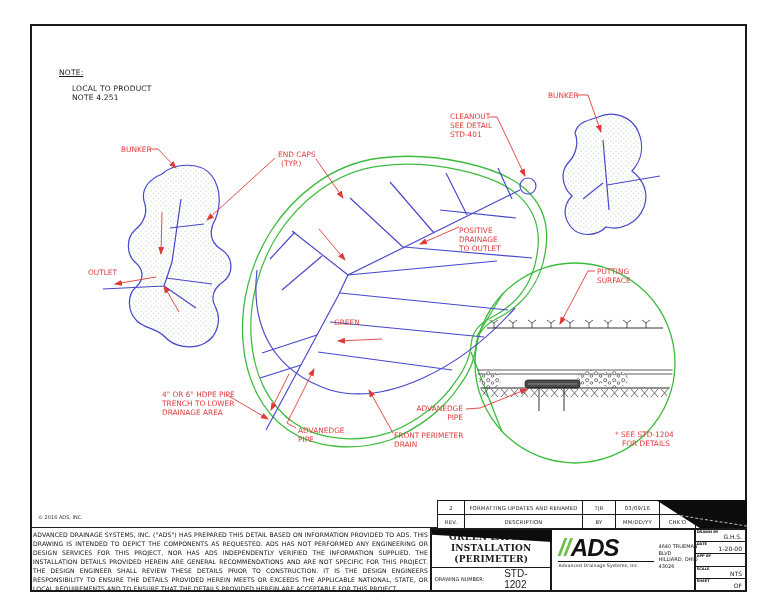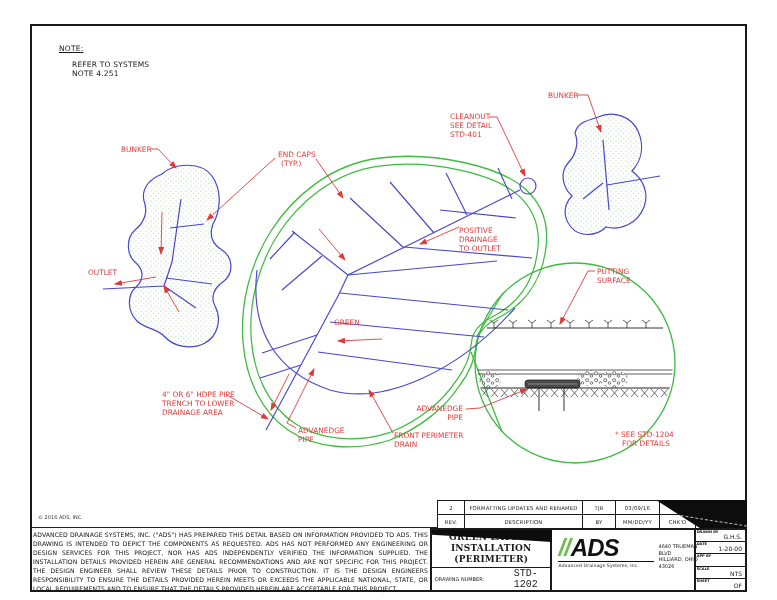--- a/index.html
+++ b/index.html
@@ -4,21 +4,21 @@
 <style>
   html,body{margin:0;padding:0;background:#fff;width:777px;height:600px;overflow:hidden;
     font-family:"DejaVu Sans",sans-serif;color:#1a1a1a;}
   .sheet{position:absolute;left:0;top:0;width:777px;height:600px;background:#fff;}
   .border{position:absolute;left:30px;top:24px;width:717px;height:568px;
     border:2px solid #1a1a1a;box-sizing:border-box;}
   svg.cad{position:absolute;left:0;top:0;width:777px;height:600px;}
   svg .rl{font:7.4px "DejaVu Sans",sans-serif;fill:#e13a3a;}
   svg .rl.end{text-anchor:end;}
   
-  .note{position:absolute;left:59px;top:44px;font-size:7.5px;line-height:9px;letter-spacing:.2px;}
+  .note{position:absolute;left:59px;top:68px;font-size:7.5px;line-height:9px;letter-spacing:.2px;}
   .note .nh{text-decoration:underline;margin-bottom:7px;}
   .note .nl{margin-left:13px;}
   
   .copyright{position:absolute;left:38px;top:514px;font-size:5px;color:#333;}
   .strip-line{position:absolute;left:32px;top:527px;width:405px;border-top:1px solid #222;}
   .disclaimer{position:absolute;left:33px;top:530px;width:395px;font-size:6.1px;line-height:9px;
     text-align:justify;letter-spacing:.1px;color:#111;}
   
   .revtable{position:absolute;left:437px;top:500px;border-collapse:collapse;}
   .revtable td{border:1px solid #1a1a1a;height:13px;padding:0;text-align:center;
@@ -33,21 +33,21 @@
     border:2px solid #1a1a1a;display:flex;background:#fff;}
   .tb-left{position:relative;width:122px;box-sizing:border-box;border-right:2px solid #1a1a1a;
     display:flex;flex-direction:column;}
   .title-wedge{position:absolute;left:0;top:0;width:120px;height:12px;background:#0d0d0d;
     clip-path:polygon(0 0,100% 0,100% 100%,0 40%);}
   .tb-title{height:42px;display:flex;flex-direction:column;align-items:center;justify-content:flex-end;
     font-family:"DejaVu Serif",serif;font-weight:bold;font-size:9px;line-height:11px;text-align:center;
     letter-spacing:.2px;padding-bottom:2px;}
   .tb-number{flex:1;border-top:1.5px solid #1a1a1a;display:flex;align-items:center;padding:0 3px;}
   .tb-number .lbl{font-size:5px;color:#222;}
-  .tb-number .num{flex:1;text-align:center;font-family:Liberation Mono, monospace;font-size:10px;margin-left:20px;}
+  .tb-number .num{flex:1;text-align:left;font-family:Liberation Sans, sans-serif;font-size:10px;margin-left:20px;}
   .tb-mid{position:relative;width:145px;box-sizing:border-box;border-right:2px solid #1a1a1a;}
   .logo{position:absolute;left:6px;top:6px;width:100px;text-align:left;}
   .logo .row{font-style:italic;font-weight:bold;font-size:24px;line-height:24px;
     font-family:"Liberation Sans",sans-serif;letter-spacing:-1px;white-space:nowrap;}
   .logo .slash{color:#6abf4b;margin-right:1px;}
   .logo .ads{color:#111;margin-top:40px;}
   .logo .rule{border-top:1.5px solid #111;margin:1px 0 1px 0;width:96px;}
   .logo .tag{font-size:4.6px;color:#222;letter-spacing:.1px;}
   .addr{position:absolute;left:106px;top:13px;font-size:5px;line-height:6.5px;color:#222;width:40px;}
   .tb-right{width:50px;display:flex;flex-direction:column;}
@@ -185,21 +185,21 @@
       <text class="rl" x="597" y="283">SURFACE</text>
       <text class="rl end" x="463" y="411">ADVANEDGE</text>
       <text class="rl end" x="463" y="420">PIPE</text>
       <text class="rl" x="615" y="437">* SEE STD-1204</text>
       <text class="rl" x="622" y="446">FOR DETAILS</text>
     </g>
   </svg>
 
   <div class="note">
     <div class="nh">NOTE:</div>
-    <div class="nl">REFER TO SYSTEMS</div>
+    <div class="nl">LOCAL TO PRODUCT</div>
     <div class="nl">NOTE 4.251</div>
   </div>
 
   <div class="copyright">© 2016 ADS, INC.</div>
   <div class="strip-line"></div>
   <div class="disclaimer">ADVANCED DRAINAGE SYSTEMS, INC. ("ADS") HAS PREPARED THIS DETAIL BASED ON INFORMATION PROVIDED TO ADS. THIS DRAWING IS INTENDED TO DEPICT THE COMPONENTS AS REQUESTED. ADS HAS NOT PERFORMED ANY ENGINEERING OR DESIGN SERVICES FOR THIS PROJECT, NOR HAS ADS INDEPENDENTLY VERIFIED THE INFORMATION SUPPLIED. THE INSTALLATION DETAILS PROVIDED HEREIN ARE GENERAL RECOMMENDATIONS AND ARE NOT SPECIFIC FOR THIS PROJECT. THE DESIGN ENGINEER SHALL REVIEW THESE DETAILS PRIOR TO CONSTRUCTION. IT IS THE DESIGN ENGINEERS RESPONSIBILITY TO ENSURE THE DETAILS PROVIDED HEREIN MEETS OR EXCEEDS THE APPLICABLE NATIONAL, STATE, OR LOCAL REQUIREMENTS AND TO ENSURE THAT THE DETAILS PROVIDED HEREIN ARE ACCEPTABLE FOR THIS PROJECT.</div>
 
   <table class="revtable">
     <tbody>
         <tr>

